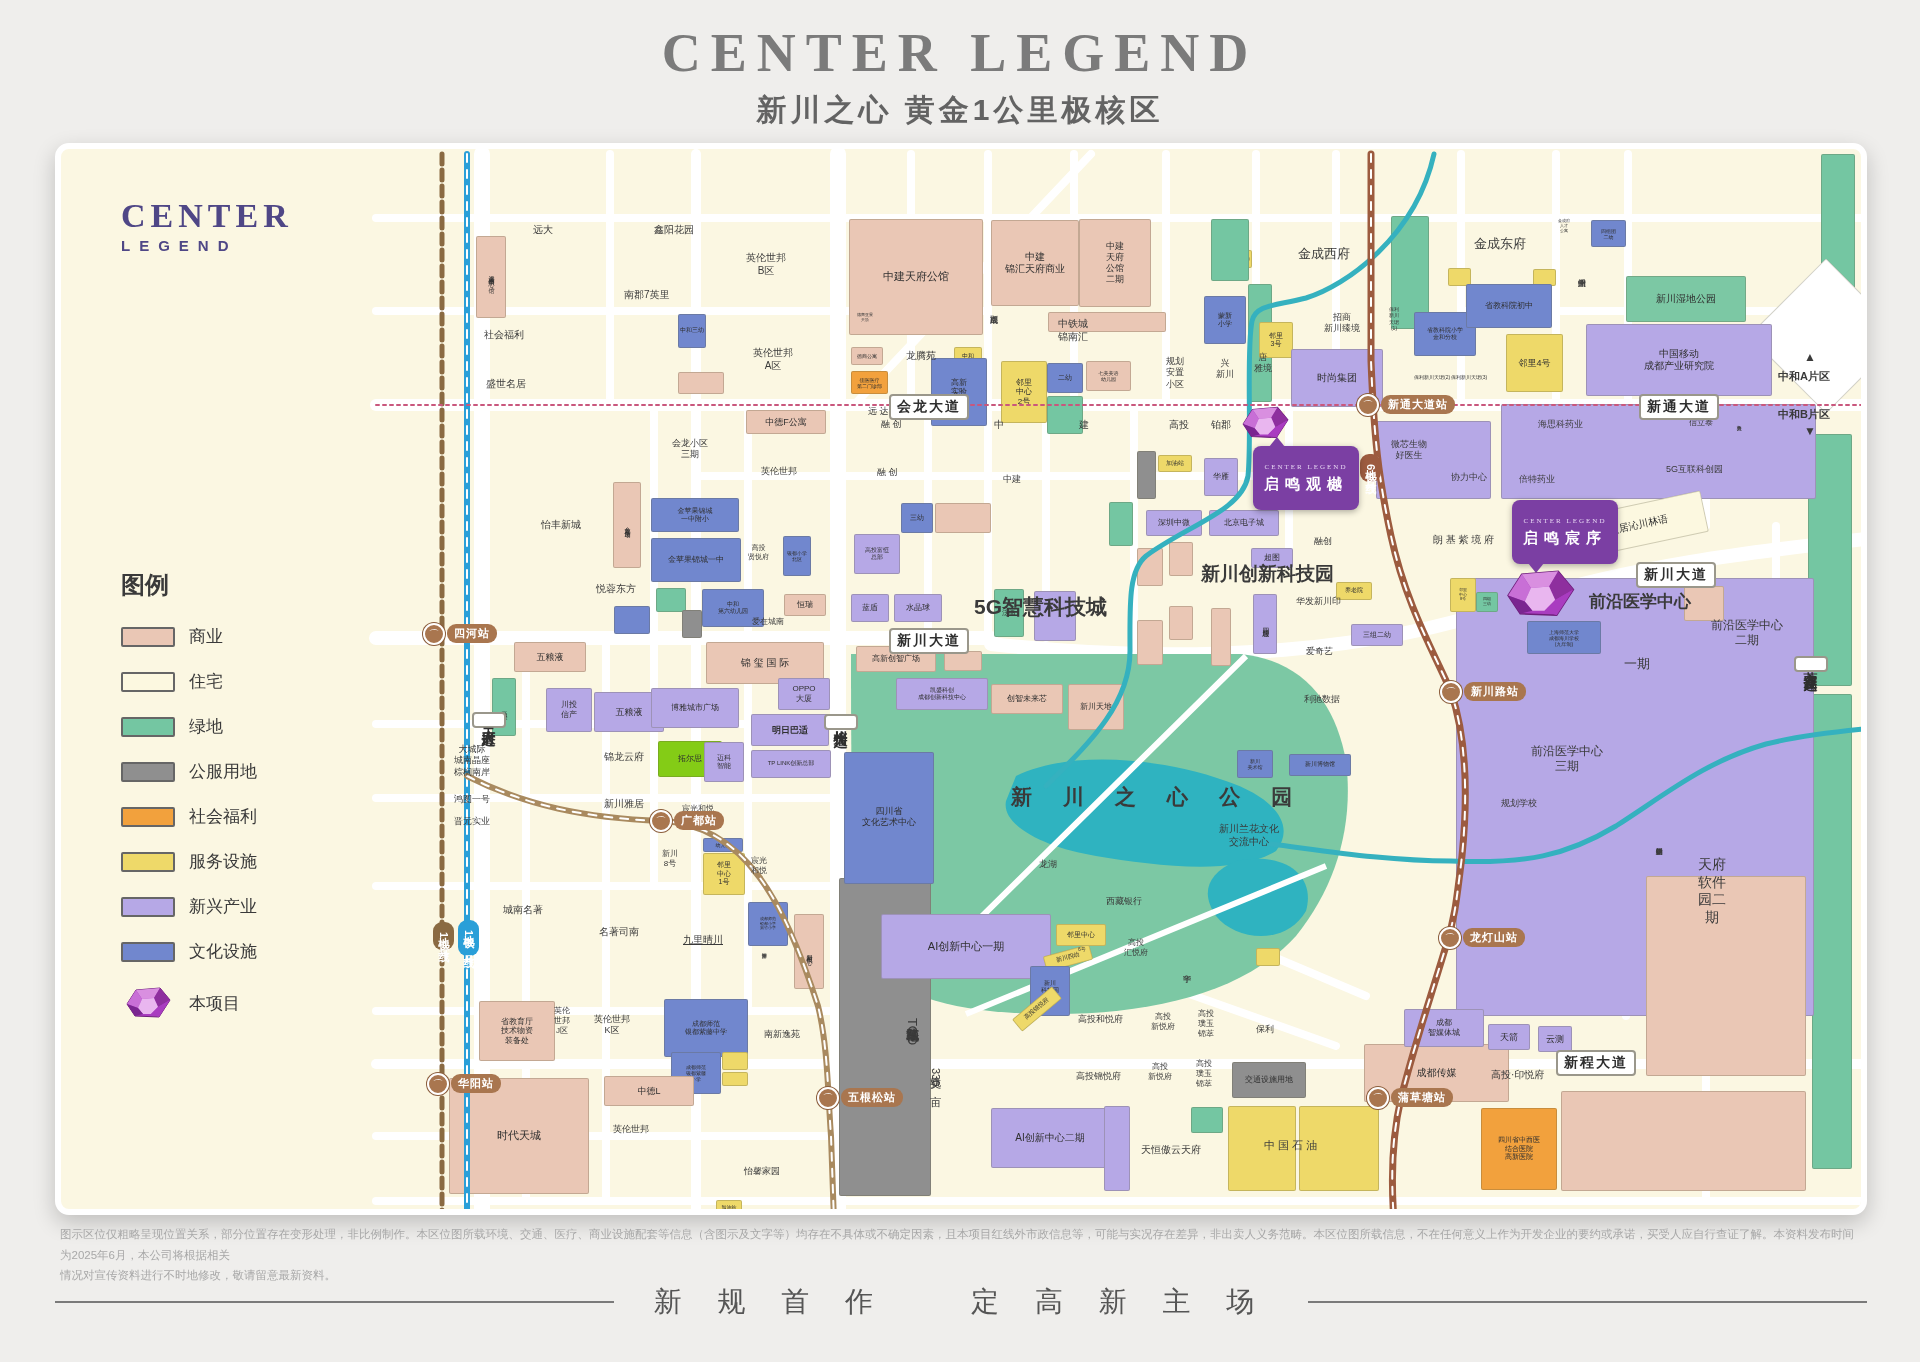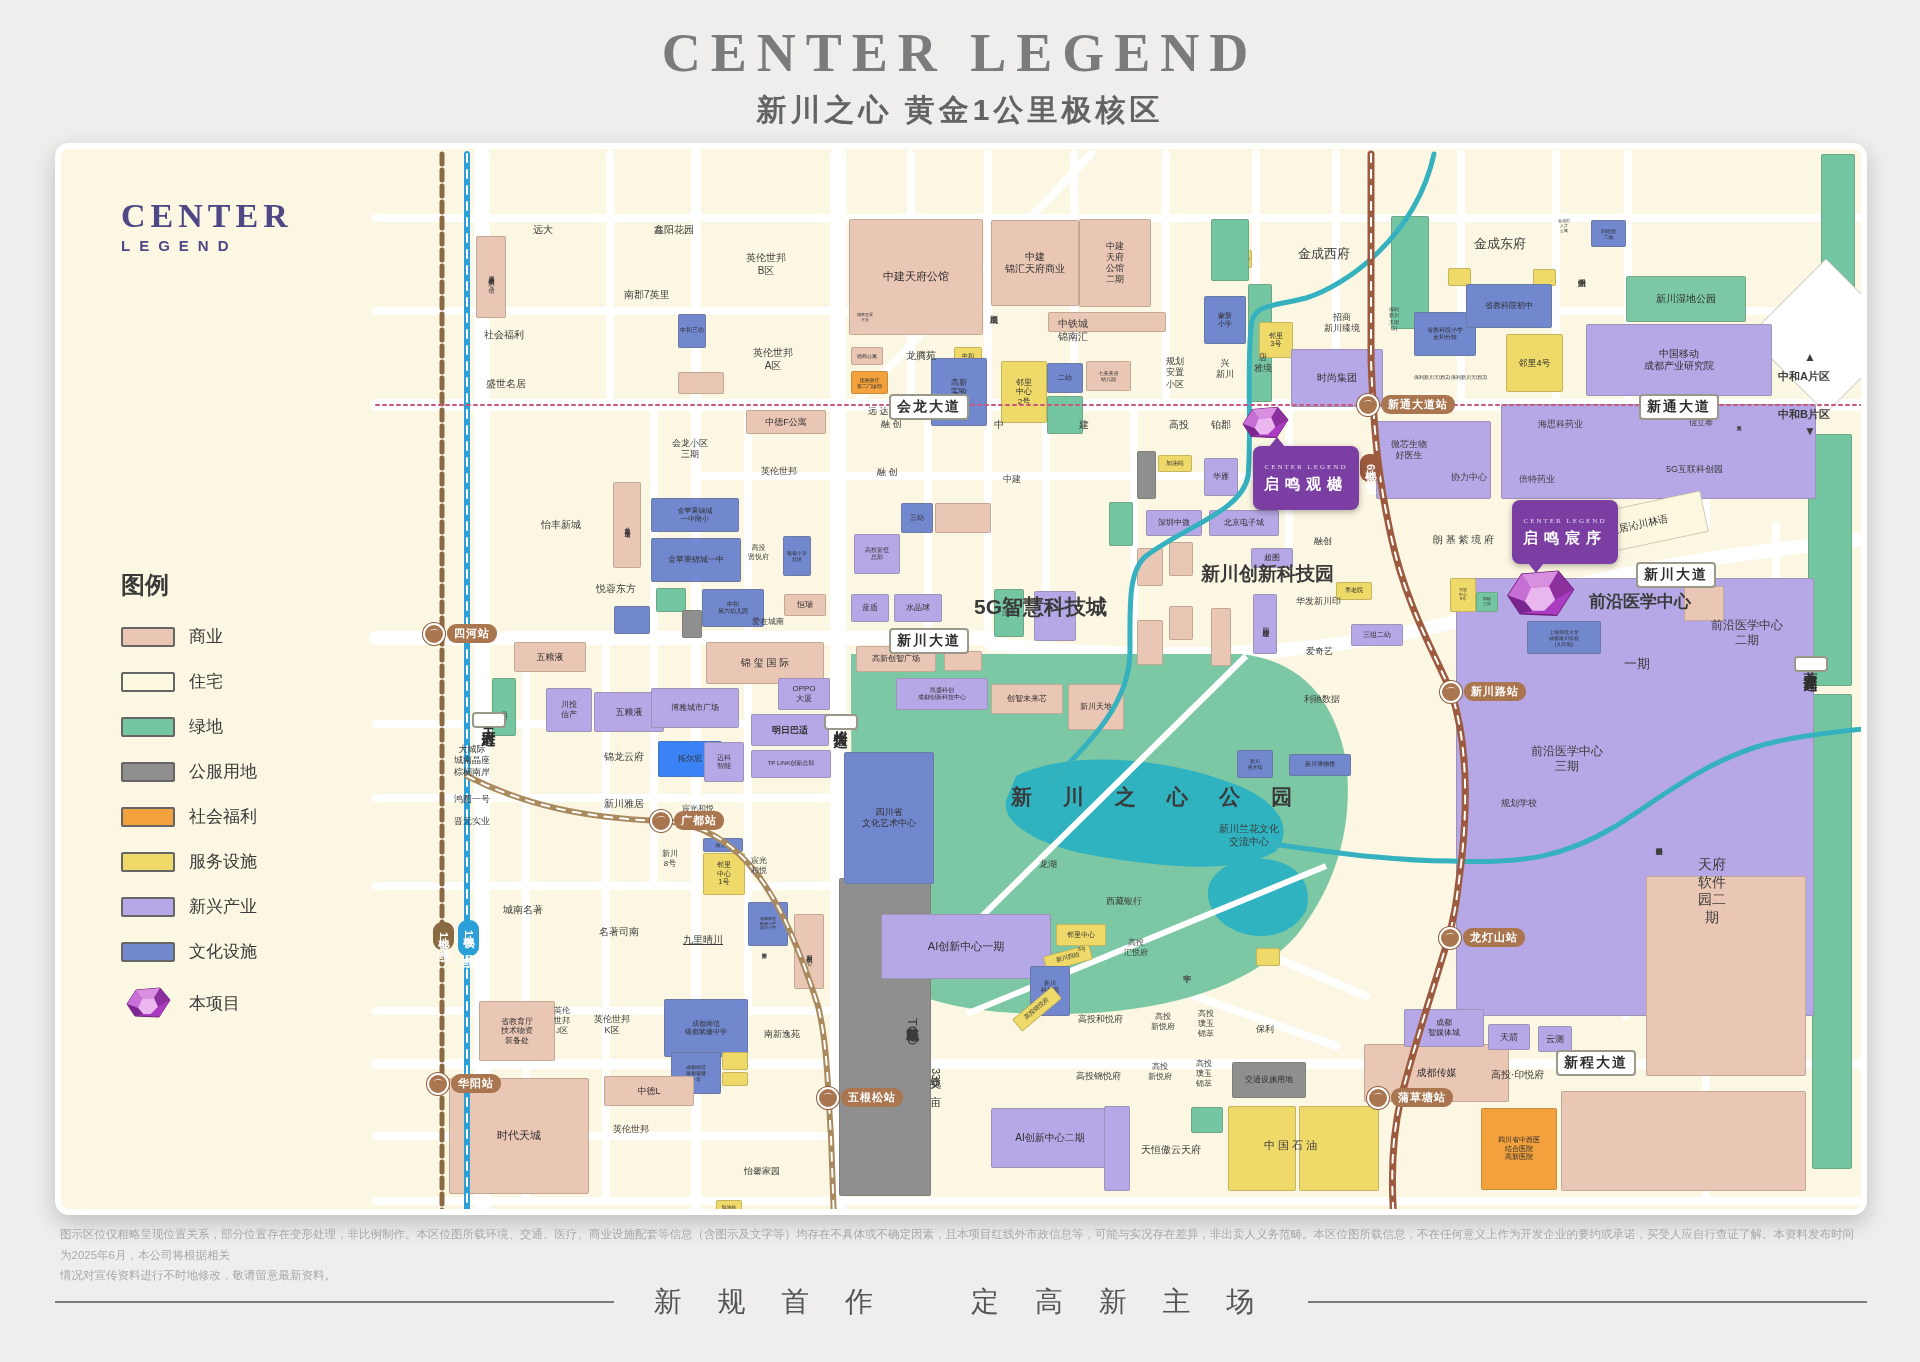--- a/index.html
+++ b/index.html
@@ -315,21 +315,21 @@
         <div class="blk" style="left: 590px; top: 539px; width: 88px; height: 40px; background: rgb(182, 168, 230);">
           <span style="font-size: 8px;">博雅城市广场</span>
         </div>
         <div class="blk" style="left: 717px; top: 529px; width: 52px; height: 32px; background: rgb(182, 168, 230);">
           <span style="font-size: 8px;">OPPO
 大厦</span>
         </div>
         <div class="blk" style="left: 690px; top: 565px; width: 78px; height: 32px; background: rgb(182, 168, 230);">
           <span style="font-size: 9px; font-weight: bold;">明日巴适</span>
         </div>
-        <div class="blk" style="left: 597px; top: 592px; width: 64px; height: 36px; background: #3b82f6;">
+        <div class="blk" style="left: 597px; top: 592px; width: 64px; height: 36px; background: #84cc16;">
           <span style="font-size: 8px;">拓尔思</span>
         </div>
         <div class="blk" style="left: 643px; top: 593px; width: 40px; height: 40px; background: rgb(182, 168, 230);">
           <span style="font-size: 7px;">迈科
 智能</span>
         </div>
         <div class="blk" style="left: 690px; top: 601px; width: 80px; height: 28px; background: rgb(182, 168, 230);">
           <span style="font-size: 6px;">TP LINK创新总部</span>
         </div>
         <div class="blk v" style="left: 552px; top: 333px; width: 28px; height: 86px; background: rgb(234, 199, 181);">
@@ -377,21 +377,21 @@
           <span style="font-size: 10px;">人居沁川林语</span>
         </div>
         <div class="blk" style="left: 1176px; top: 601px; width: 36px; height: 28px; background: rgb(113, 135, 206);">
           <span style="font-size: 5px;">新川
 美术馆</span>
         </div>
         <div class="blk" style="left: 1228px; top: 605px; width: 62px; height: 22px; background: rgb(113, 135, 206);">
           <span style="font-size: 6px;">新川博物馆</span>
         </div>
         <div class="blk" style="left: 783px; top: 603px; width: 90px; height: 132px; background: rgb(113, 135, 206);">
-          <span style="font-size: 9px;">四川省
+          <span style="font-size: 9px; font-family: Liberation Mono, monospace;">四川省
 文化艺术中心</span>
         </div>
         <div class="blk" style="left: 820px; top: 765px; width: 170px; height: 65px; background: rgb(182, 168, 230);">
           <span style="font-size: 11px;">AI创新中心一期</span>
         </div>
         <div class="blk v" style="left: 733px; top: 765px; width: 30px; height: 75px; background: rgb(234, 199, 181);">
           <span style="font-size: 6px;">新川时代中心</span>
         </div>
         <div class="blk" style="left: 687px; top: 753px; width: 40px; height: 44px; background: rgb(113, 135, 206);">
           <span style="font-size: 4px;">成都师范

